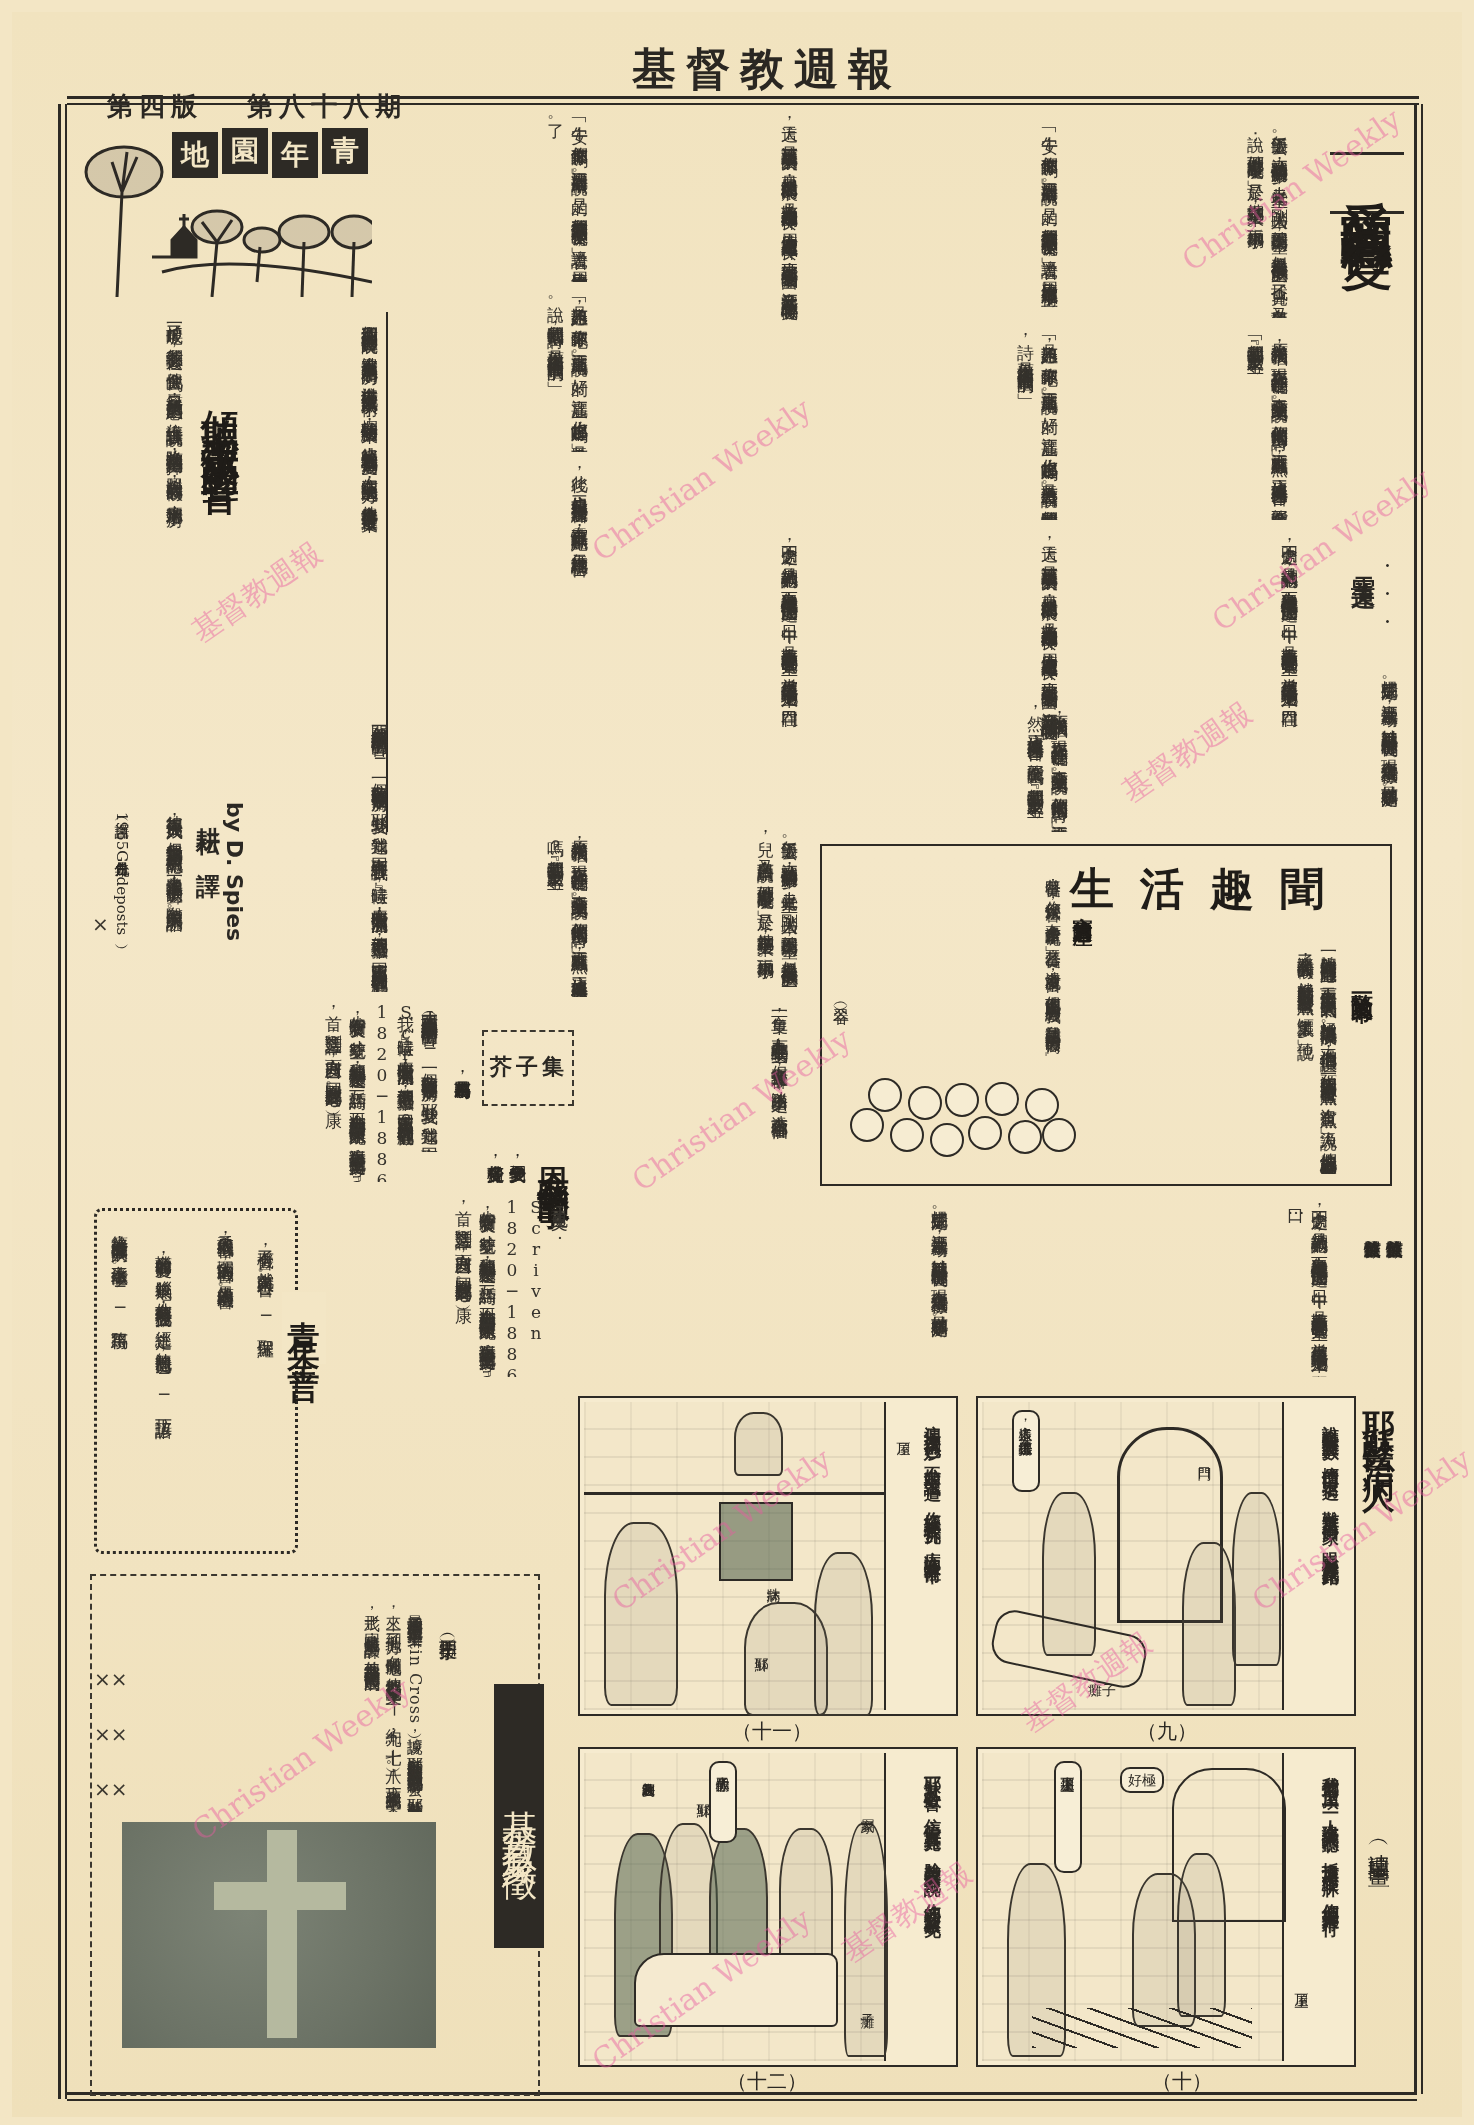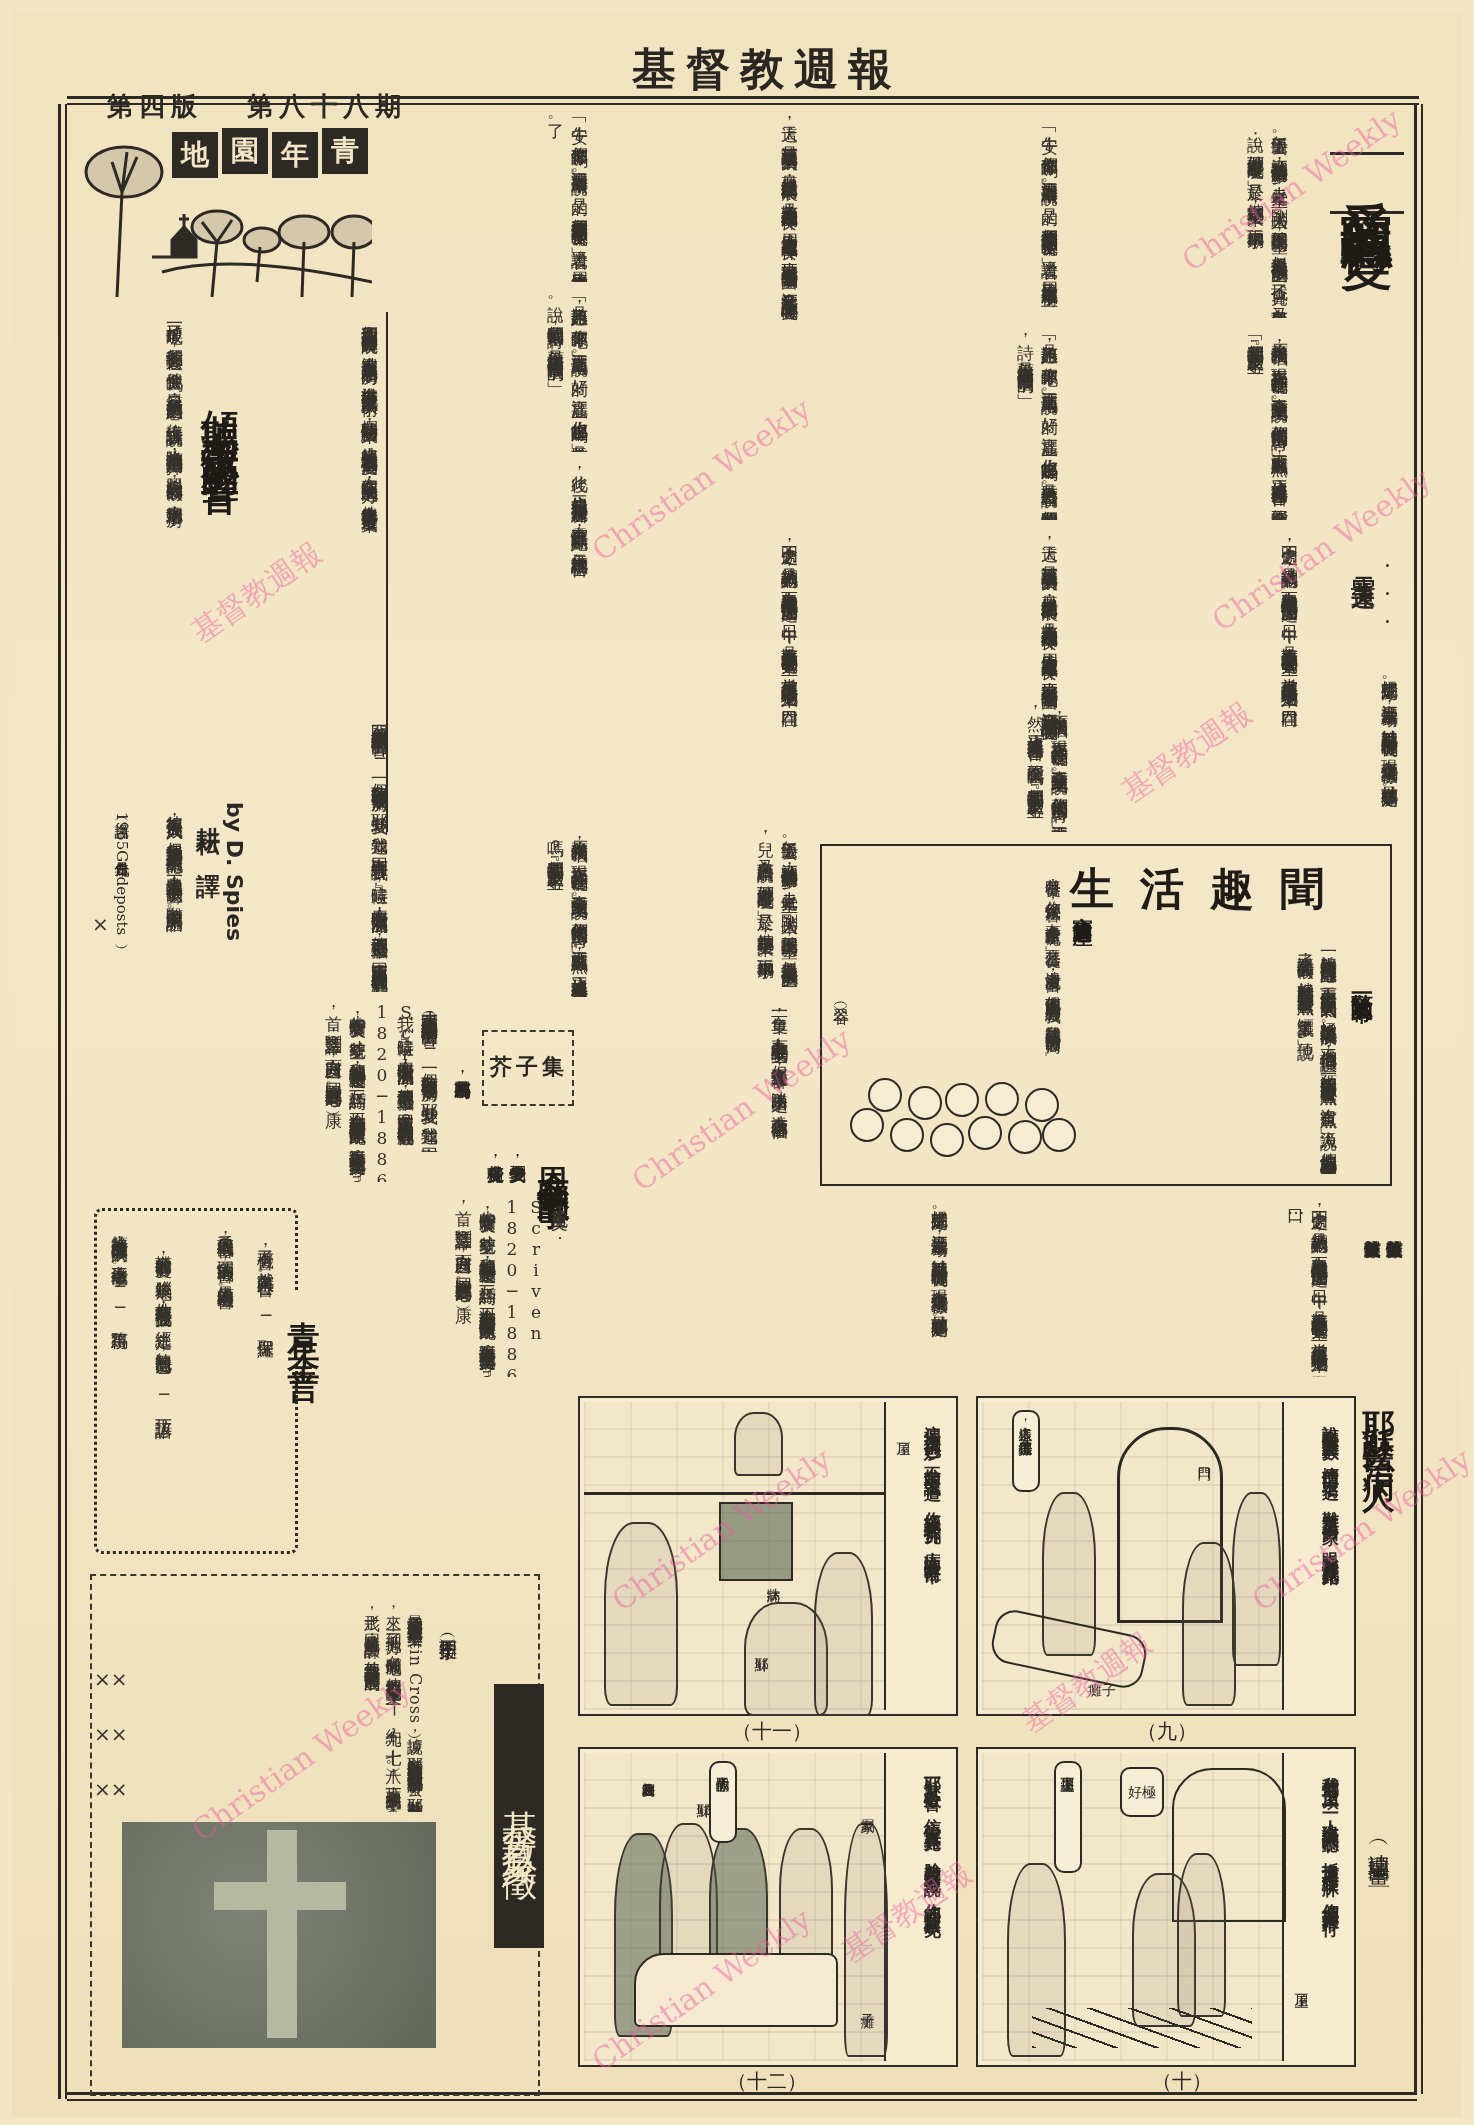--- a/index.html
+++ b/index.html
@@ -263,21 +263,21 @@
     <div class="panel-num" style="left:720px; top:1706px;">（十一）</div>
 
     <div class="panel" style="left:964px; top:1735px; width:376px; height:316px;">
       <div class="art" style="width:300px;">
         <div class="abs" style="left:190px; top:15px; width:110px; height:150px; border:2px solid #2d2a25; border-radius:40px 40px 0 0;"></div>
         <div class="figure" style="left:25px; top:110px; width:55px; height:190px;"></div>
         <div class="figure" style="left:150px; top:120px; width:60px; height:150px;"></div>
         <div class="figure" style="left:195px; top:100px; width:45px; height:160px;"></div>
         <div class="abs" style="left:50px; top:255px; width:220px; height:40px; background:repeating-linear-gradient(20deg, #2d2a25 0 2px, transparent 2px 14px);"></div>
         <div class="bubble" style="left:72px; top:8px; height:100px;">屋頂上縋下去！</div>
-        <div class="bubble" style="left:138px; top:14px; writing-mode:horizontal-tb; padding:14px 6px;">好極</div>
+        <div class="bubble" style="left:138px; top:14px; writing-mode:horizontal-tb; padding:2px 6px;">好極</div>
         <div class="lbl" style="left:280px; top:230px;">屋頂上</div>
       </div>
       <div class="cap">
         <span>我們何不上屋頂</span>　<span>一人建議衆人聽</span>
         <span>拆通屋頂縋下牀</span>　<span>你們覺得行不行</span>
       </div>
     </div>
     <div class="panel-num" style="left:1140px; top:2056px;">（十）</div>
 
     <div class="panel" style="left:566px; top:1735px; width:376px; height:316px;">

